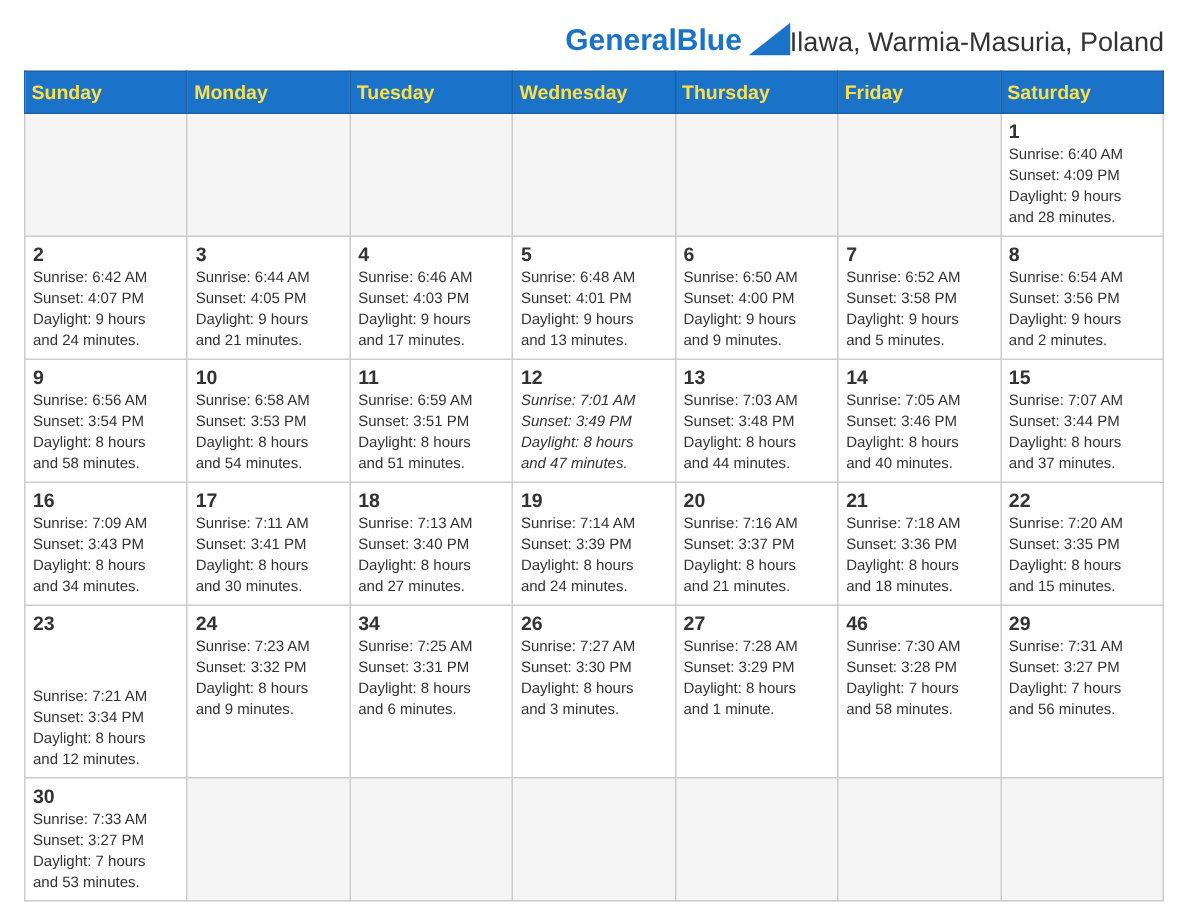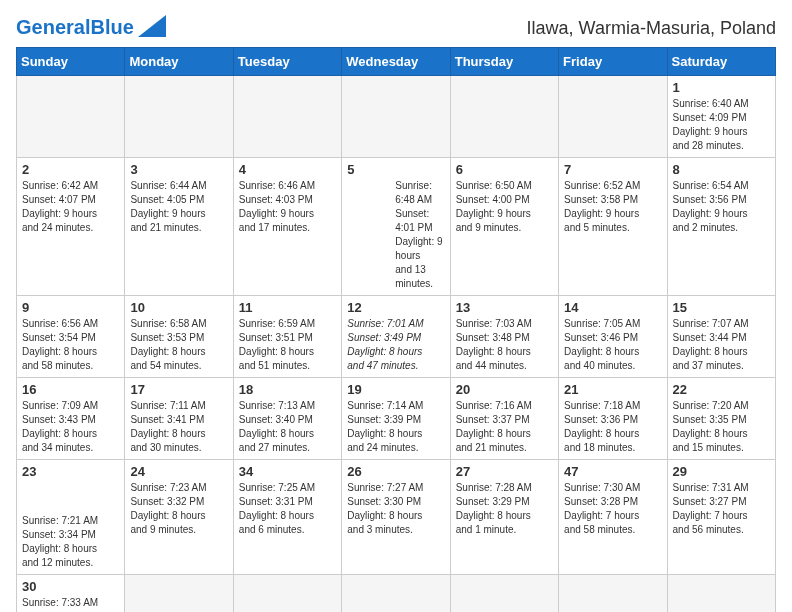--- a/index.html
+++ b/index.html
@@ -5,21 +5,21 @@
     * { box-sizing: border-box; margin: 0; padding: 0; }
     body {
       font-family: Arial, sans-serif;
       background: #fff;
       width: 792px;
       min-height: 612px;
       padding: 16px;
     }
     .header {
       display: flex;
-      justify-content: space-between;
+      justify-content: flex-end;
       align-items: flex-start;
       margin-bottom: 8px;
     }
     .logo {
       display: flex;
       flex-direction: column;
       align-items: flex-start;
     }
     .logo-text {
       font-size: 20px;
@@ -43,21 +43,21 @@
       color: #333;
       margin-top: 2px;
     }
     .calendar {
       width: 100%;
       border-collapse: collapse;
       border: 1px solid #ccc;
     }
     .calendar th {
       background: #1a73c8;
-      color: #ffffff;
+      color: #fde047;
       font-size: 13px;
       font-weight: bold;
       padding: 6px 4px;
       text-align: left;
       border: 1px solid #1a5fa8;
     }
     .calendar td {
       border: 1px solid #ccc;
       vertical-align: top;
       padding: 4px 5px;
@@ -147,21 +147,21 @@
         </td>
         <td>
           <span class="day-number">4</span>
           <div class="day-info" style="white-space: pre-line;">Sunrise: 6:46 AM
 Sunset: 4:03 PM
 Daylight: 9 hours
 and 17 minutes.</div>
         </td>
         <td>
           <span class="day-number">5</span>
-          <div class="day-info" style="white-space: pre-line; margin-left: 48px;">Sunrise: 6:48 AM
+          <div class="day-info" style="white-space: pre-line;">Sunrise: 6:48 AM
 Sunset: 4:01 PM
 Daylight: 9 hours
 and 13 minutes.</div>
         </td>
         <td>
           <span class="day-number">6</span>
           <div class="day-info" style="white-space: pre-line;">Sunrise: 6:50 AM
 Sunset: 4:00 PM
 Daylight: 9 hours
 and 9 minutes.</div>
@@ -313,21 +313,21 @@
 and 3 minutes.</div>
         </td>
         <td>
           <span class="day-number">27</span>
           <div class="day-info" style="white-space: pre-line;">Sunrise: 7:28 AM
 Sunset: 3:29 PM
 Daylight: 8 hours
 and 1 minute.</div>
         </td>
         <td>
-          <span class="day-number">47</span>
+          <span class="day-number">46</span>
           <div class="day-info" style="white-space: pre-line;">Sunrise: 7:30 AM
 Sunset: 3:28 PM
 Daylight: 7 hours
 and 58 minutes.</div>
         </td>
         <td>
           <span class="day-number">29</span>
           <div class="day-info" style="white-space: pre-line;">Sunrise: 7:31 AM
 Sunset: 3:27 PM
 Daylight: 7 hours

